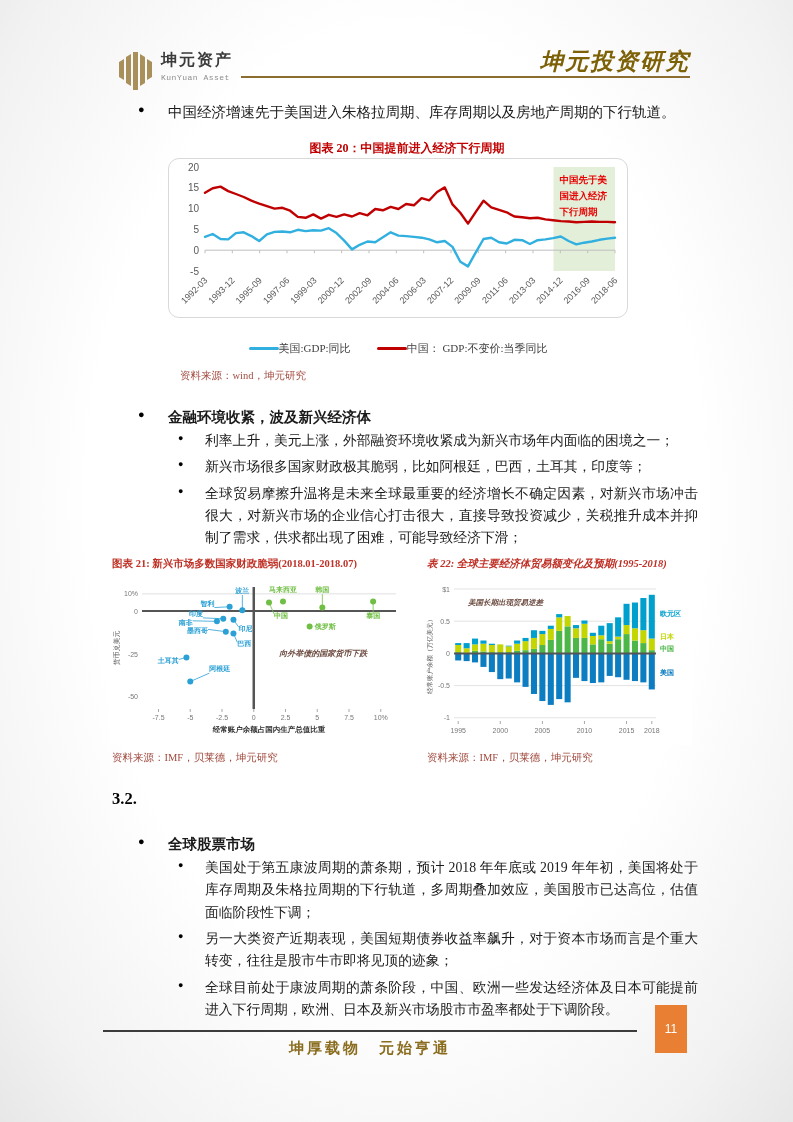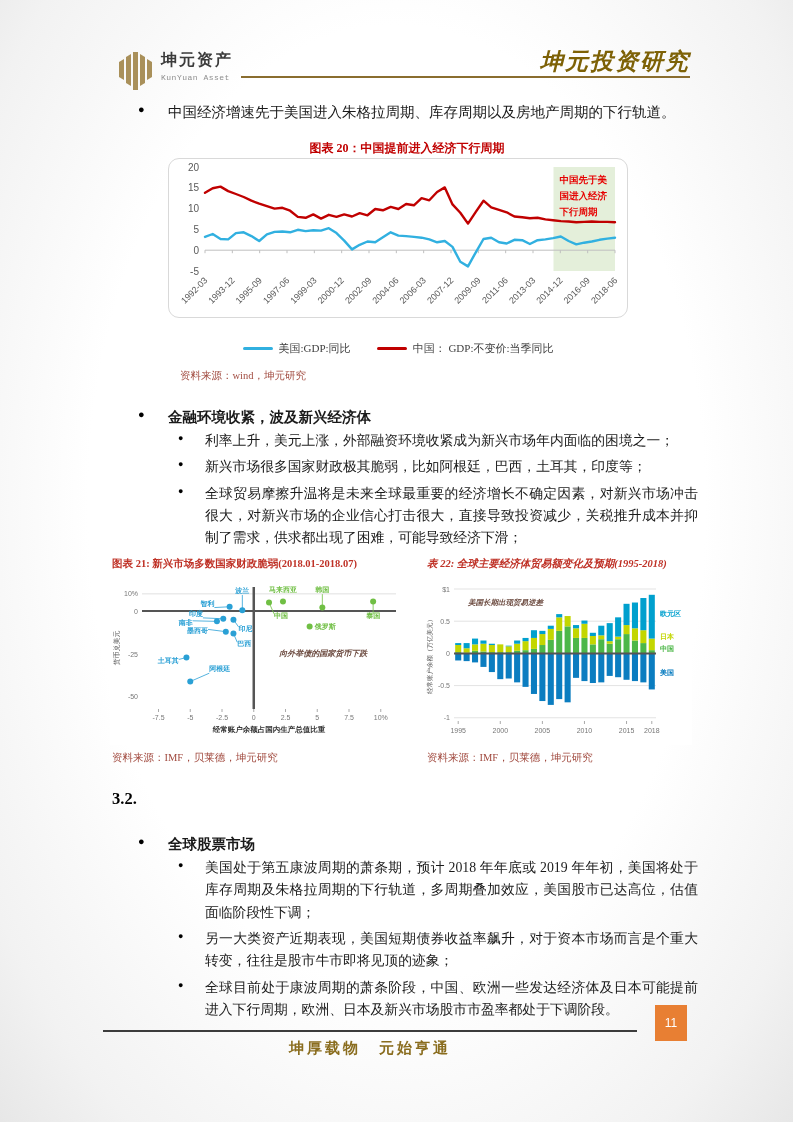--- a/index.html
+++ b/index.html
@@ -24,35 +24,35 @@
   .bold { font-weight:bold; }
   
   .fig-title { position:absolute; font-size:12px; font-weight:bold; color:#c00000; }
   .fig-title.small { font-size:10.5px; color:#bf3126; }
   .fig-source { position:absolute; font-size:10.5px; color:#a14a3f; }
   
   .chartbox { position:absolute; background:#fff; }
   .chartbox.bordered { border:1px solid #d9d9d9; }
   .legend-row { display:flex; justify-content:center; align-items:center; gap:26px;
     height:30px; font-size:11px; color:#404040; }
-  .legend-item { display:flex; align-items:center; gap:6px; }
+  .legend-item { display:flex; align-items:center; }
   .legend-swatch { width:30px; height:3px; border-radius:2px; }
   
   .sub-list { position:absolute; }
   .sub-bullet { display:flex; margin-bottom:4px; }
   .sub-bullet .marker { width:27px; font-size:9px; padding-top:3px; color:#000; }
   .sub-bullet .txt { flex:1; font-size:13.8px; line-height:1.62; text-align:justify; }
   
   .section-heading { position:absolute; left:112px; top:789px; display:flex; gap:10px;
     font-size:16.5px; font-weight:bold; color:#000; }
   
   .footer-line { position:absolute; left:103px; top:1030px; width:534px; height:2px; background:#3c3c3c; }
   .footer-motto { position:absolute; left:103px; top:1039px; width:534px; text-align:center;
     font-size:15px; font-weight:bold; color:#8a6d1f; letter-spacing:3px; }
-  .page-badge { position:absolute; left:655px; top:1005px; width:32px; height:36px;
+  .page-badge { position:absolute; left:655px; top:1005px; width:32px; height:48px;
     background:#e87f33; color:#fff; font-size:12px; display:flex; align-items:center;
     justify-content:center; font-family:"Liberation Sans",sans-serif; }
   svg text { font-family:"Liberation Sans","DejaVu Sans",sans-serif; }
 </style>
 </head>
 <body>
 
 <div class="page">
 
   <div class="logo-block">

